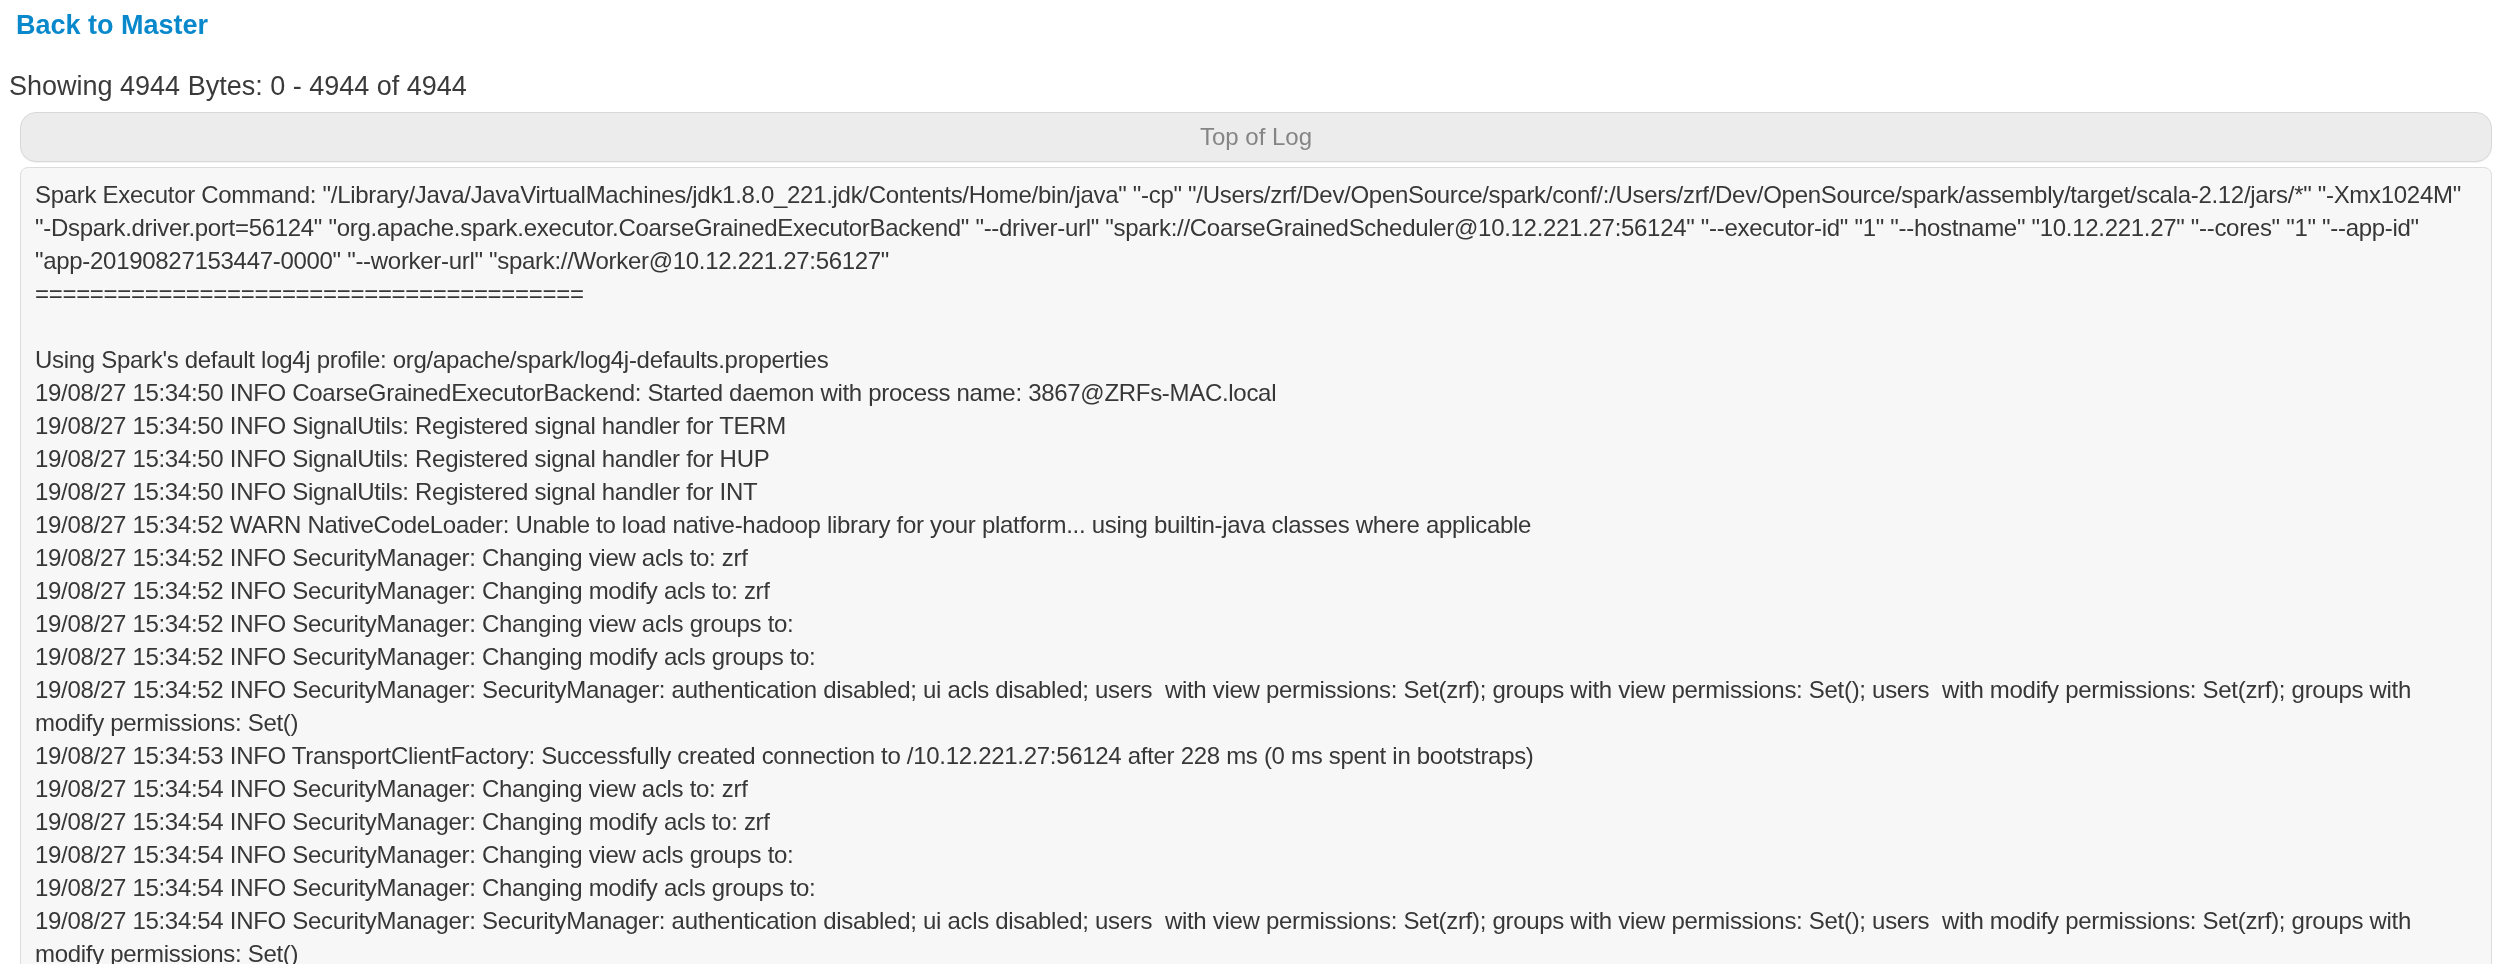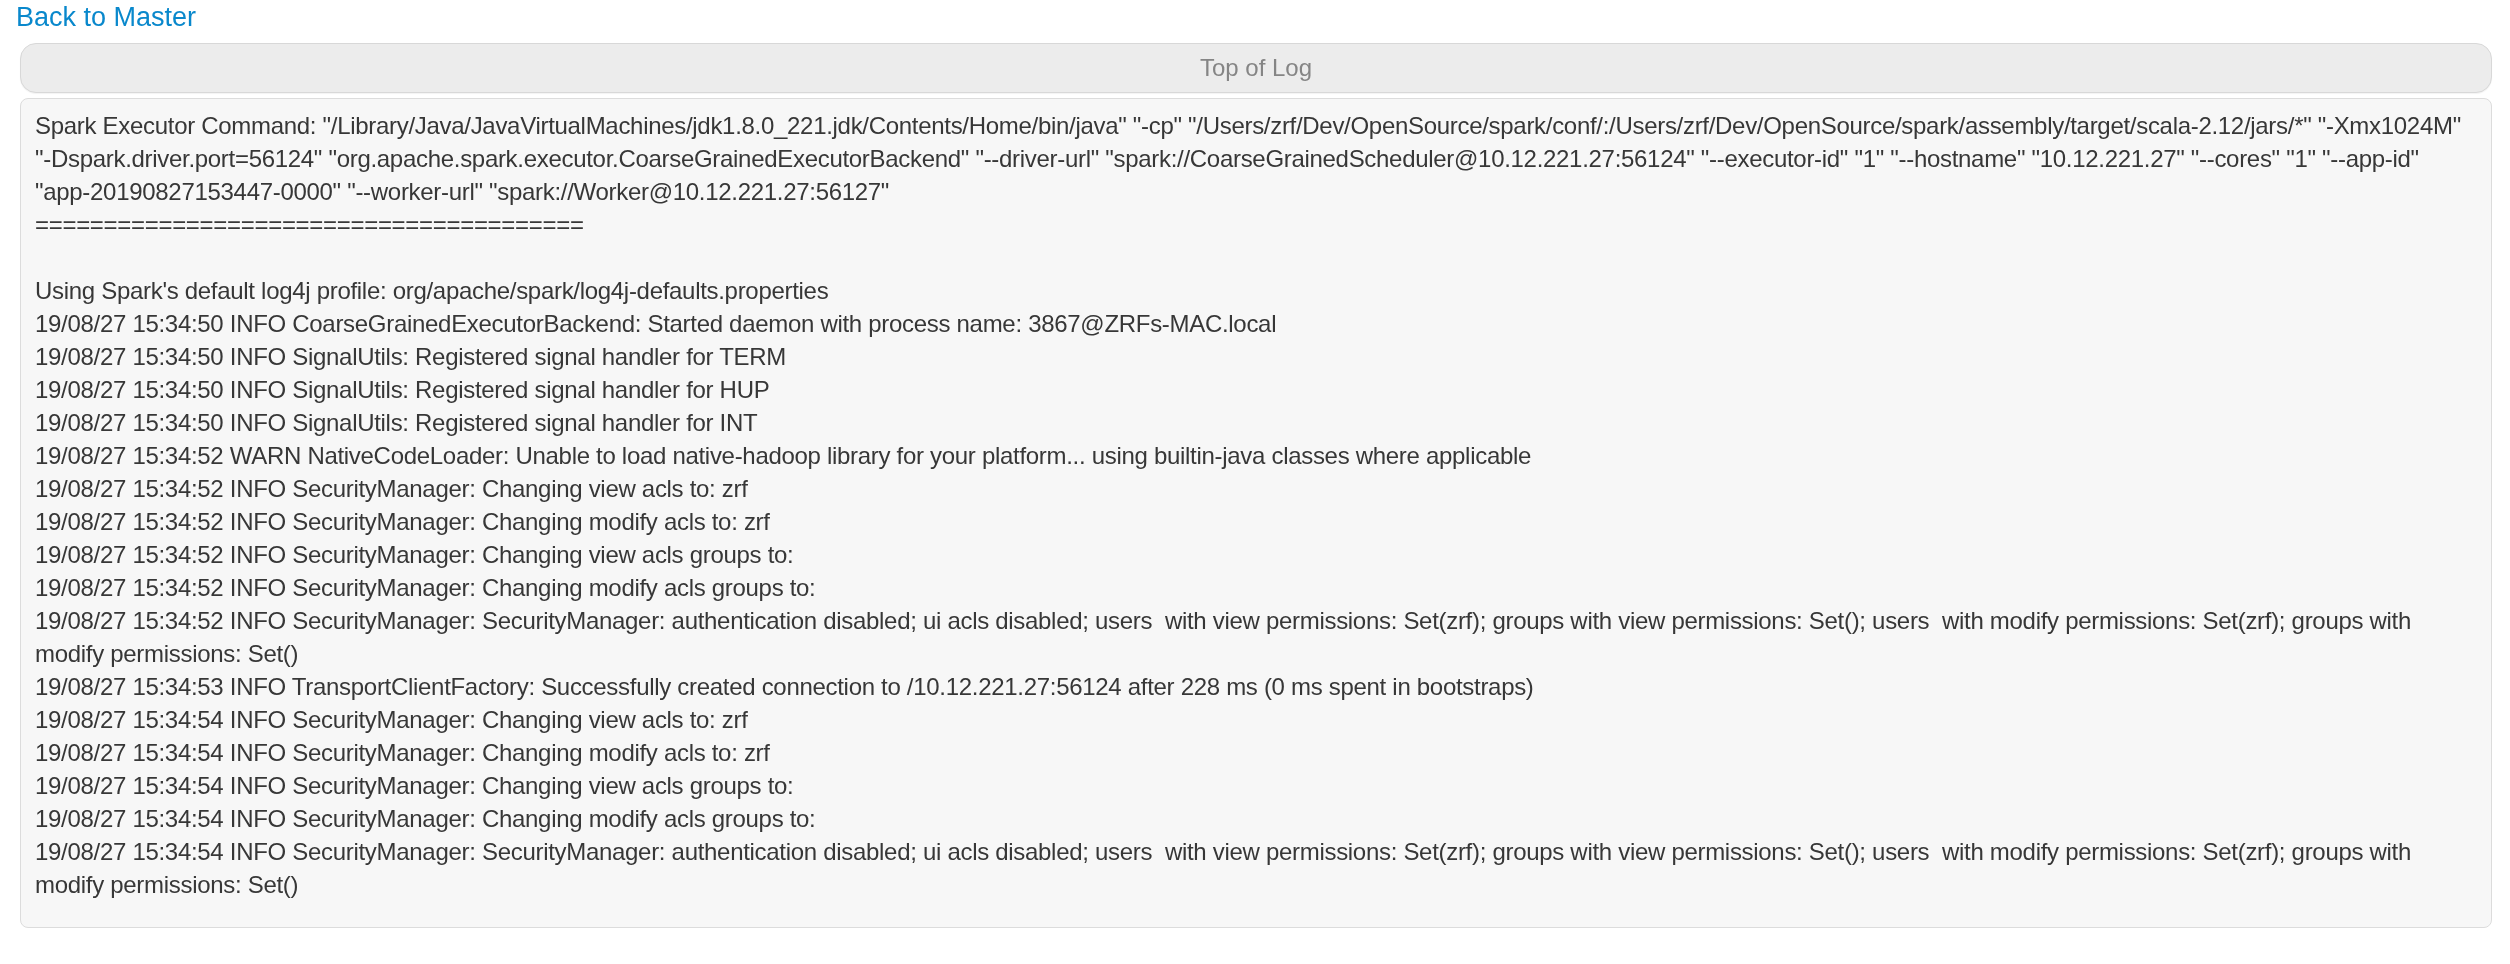--- a/index.html
+++ b/index.html
@@ -7,23 +7,23 @@
     width: 2510px;
     height: 964px;
     overflow: hidden;
     background: #ffffff;
     font-family: "Liberation Sans", "DejaVu Sans", sans-serif;
   }
   .page { width: 2510px; height: 964px; overflow: hidden; }
 
   .back-link {
     display: inline-block;
-    margin: 2px 0 0 16px;
+    margin: 10px 0 0 16px;
     font-size: 27px;
-    font-weight: 400;
+    font-weight: 700;
     color: #0988cc;
     text-decoration: none;
     cursor: pointer;
   }
   .bytes-summary {
     margin: 30px 0 0 9px;
     font-size: 27px;
     font-weight: 400;
     color: #3a3a3a;
   }
@@ -62,20 +62,21 @@
     word-break: break-word;
   }
 </style>
 </head>
 <body>
 
 <div class="page">
 
   <a class="back-link">Back to Master</a>
 
+  <div class="bytes-summary">Showing 4944 Bytes: 0 - 4944 of 4944</div>
 
   <div class="log-header-bar">Top of Log</div>
 
   <div class="log-panel">
     <div class="log-text">Spark Executor Command: "/Library/Java/JavaVirtualMachines/jdk1.8.0_221.jdk/Contents/Home/bin/java" "-cp" "/Users/zrf/Dev/OpenSource/spark/conf/:/Users/zrf/Dev/OpenSource/spark/assembly/target/scala-2.12/jars/*" "-Xmx1024M" "-Dspark.driver.port=56124" "org.apache.spark.executor.CoarseGrainedExecutorBackend" "--driver-url" "spark://CoarseGrainedScheduler@10.12.221.27:56124" "--executor-id" "1" "--hostname" "10.12.221.27" "--cores" "1" "--app-id" "app-20190827153447-0000" "--worker-url" "spark://Worker@10.12.221.27:56127"
 ========================================
 
 Using Spark's default log4j profile: org/apache/spark/log4j-defaults.properties
 19/08/27 15:34:50 INFO CoarseGrainedExecutorBackend: Started daemon with process name: 3867@ZRFs-MAC.local
 19/08/27 15:34:50 INFO SignalUtils: Registered signal handler for TERM

